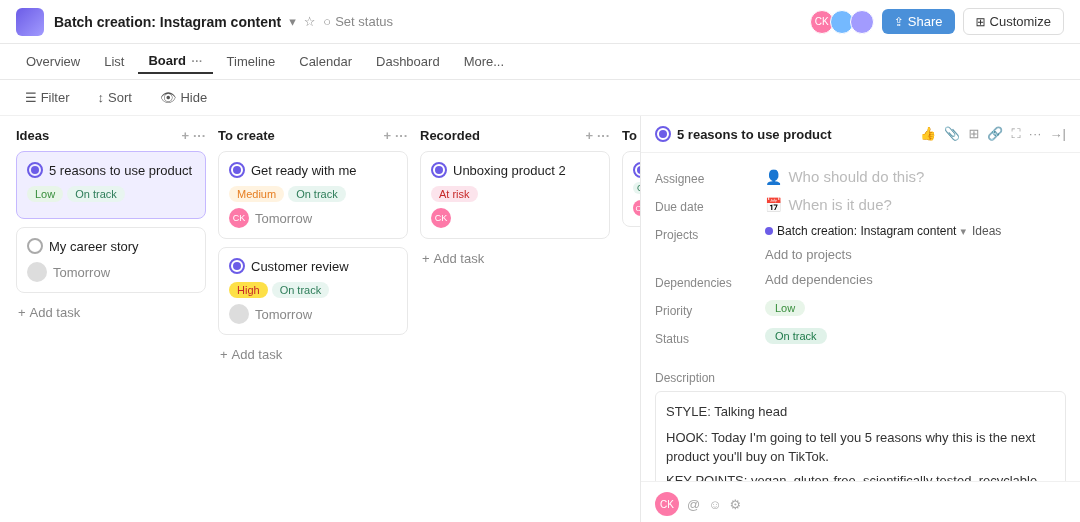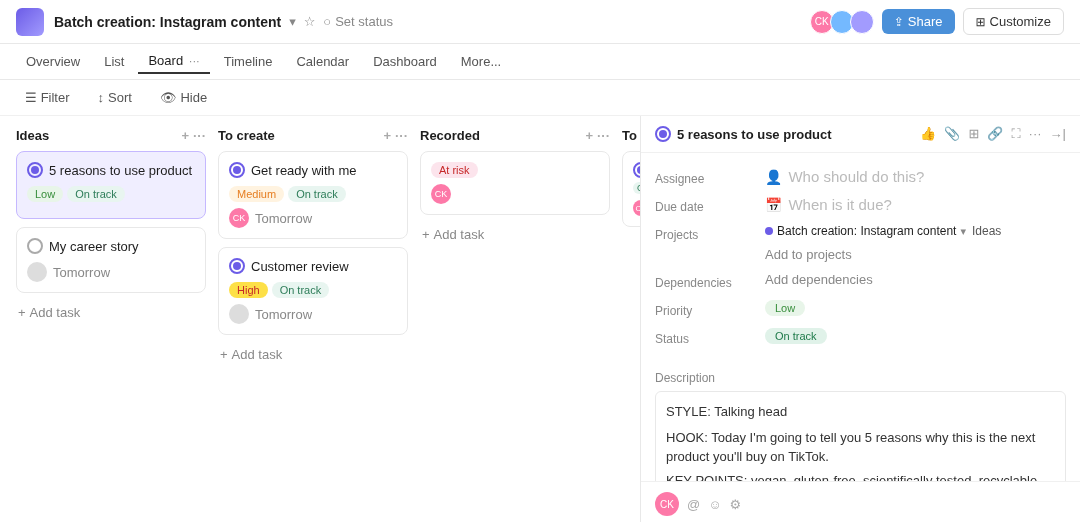--- a/index.html
+++ b/index.html
@@ -16,21 +16,21 @@
     .header-right { margin-left: auto; display: flex; align-items: center; gap: 8px; }
     .avatar-group { display: flex; }
     .avatar-sm { width: 24px; height: 24px; border-radius: 50%; background: #fd79a8; font-size: 10px; color: #fff; display: flex; align-items: center; justify-content: center; border: 1px solid #fff; margin-left: -4px; }
     .avatar-sm:first-child { margin-left: 0; }
     .btn-share { background: #4a90d9; color: #fff; border: none; border-radius: 6px; padding: 5px 12px; font-size: 12px; cursor: pointer; display: flex; align-items: center; gap: 4px; }
     .btn-customize { background: #fff; color: #333; border: 1px solid #ddd; border-radius: 6px; padding: 5px 12px; font-size: 12px; cursor: pointer; display: flex; align-items: center; gap: 4px; }
 
     
     .nav-tabs { display: flex; align-items: center; padding: 0 16px; height: 36px; border-bottom: 1px solid #e8e8e8; gap: 4px; }
     .nav-tab { padding: 4px 10px; font-size: 13px; color: #555; cursor: pointer; border-radius: 4px; }
-    .nav-tab.active { color: #1e1e1e; font-weight: 400; }
+    .nav-tab.active { color: #1e1e1e; font-weight: 700; }
     .nav-tab.active.board { border-bottom: 2px solid #333; border-radius: 0; }
     .nav-tab-dots { font-size: 11px; color: #888; margin-left: 2px; }
 
     
     .toolbar { display: flex; align-items: center; padding: 6px 16px; gap: 10px; border-bottom: 1px solid #f0f0f0; }
     .toolbar-btn { display: flex; align-items: center; gap: 4px; color: #555; font-size: 12px; padding: 3px 8px; border: 1px solid transparent; border-radius: 4px; cursor: pointer; }
 
     
     .board-area { display: flex; height: calc(522px - 44px - 36px - 32px); overflow: hidden; }
     .board-columns { display: flex; gap: 12px; padding: 12px 16px; overflow-x: auto; flex: 1; min-width: 0; }
@@ -243,20 +243,24 @@
         <div class="column-header-left">
           <span>Recorded</span>
         </div>
         <div class="column-header-icons">
           <span>+</span>
           <span>···</span>
         </div>
       </div>
 
       <div class="card">
+        <div class="card-title">
+          <div class="card-circle done"></div>
+          <span>Unboxing product 2</span>
+        </div>
         <div class="card-tags">
           <span class="tag tag-at-risk">At risk</span>
         </div>
         <div class="card-footer">
           <div class="card-avatar">CK</div>
         </div>
       </div>
 
       <div class="add-task-btn">
         <span>+</span>

